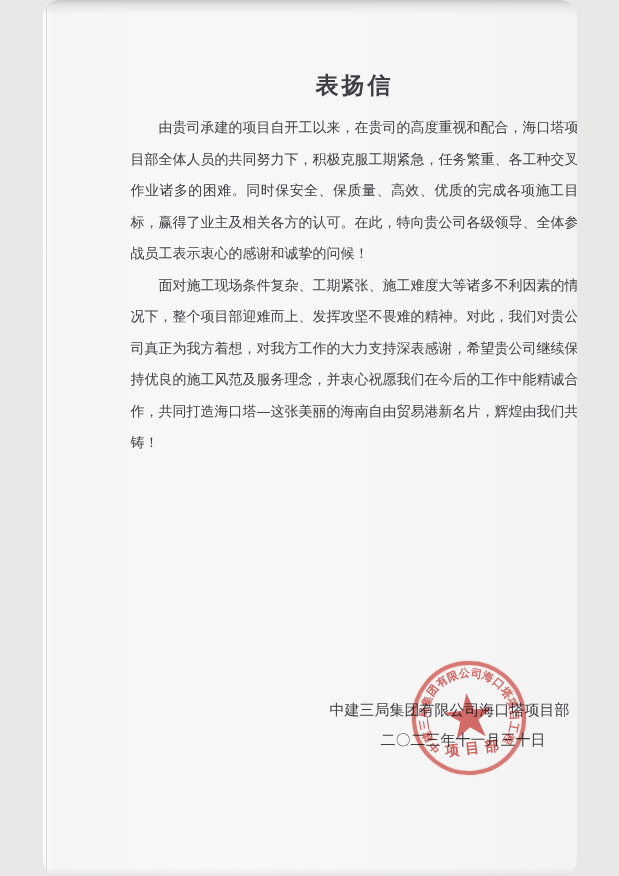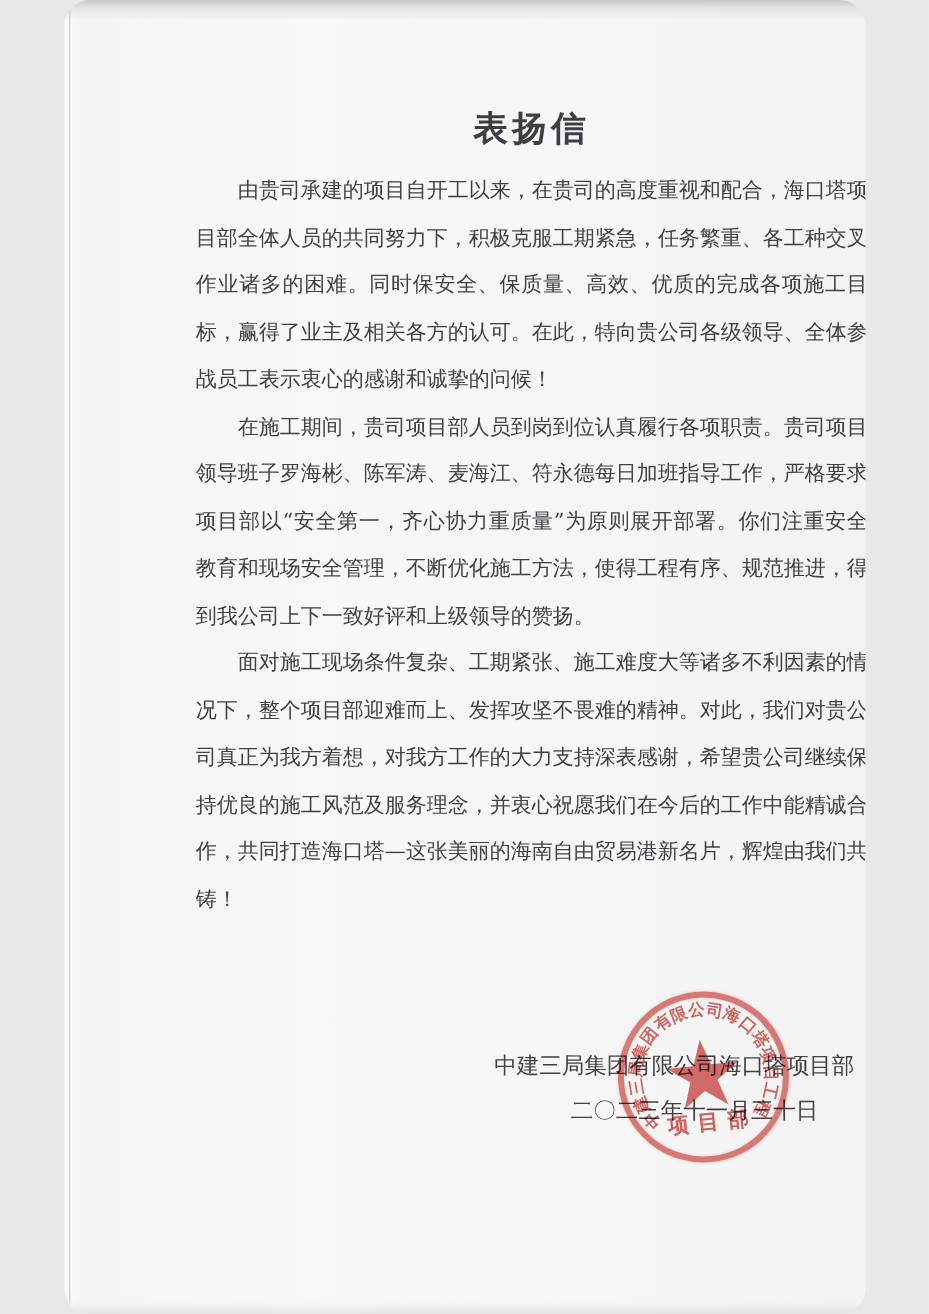--- a/index.html
+++ b/index.html
@@ -80,21 +80,20 @@
 </style>
 </head>
 <body>
 
 <div class="page">
 
   <div class="letter-title">表扬信</div>
 
   <div class="content">
     <p>由贵司承建的项目自开工以来，在贵司的高度重视和配合，海口塔项目部全体人员的共同努力下，积极克服工期紧急，任务繁重、各工种交叉作业诸多的困难。同时保安全、保质量、高效、优质的完成各项施工目标，赢得了业主及相关各方的认可。在此，特向贵公司各级领导、全体参战员工表示衷心的感谢和诚挚的问候！</p>
-    <p>在施工期间，贵司项目部人员到岗到位认真履行各项职责。贵司项目领导班子罗海彬、陈军涛、麦海江、符永德每日加班指导工作，严格要求项目部以“安全第一，齐心协力重质量”为原则展开部署。你们注重安全教育和现场安全管理，不断优化施工方法，使得工程有序、规范推进，得到我公司上下一致好评和上级领导的赞扬。</p>
     <p>面对施工现场条件复杂、工期紧张、施工难度大等诸多不利因素的情况下，整个项目部迎难而上、发挥攻坚不畏难的精神。对此，我们对贵公司真正为我方着想，对我方工作的大力支持深表感谢，希望贵公司继续保持优良的施工风范及服务理念，并衷心祝愿我们在今后的工作中能精诚合作，共同打造海口塔—这张美丽的海南自由贸易港新名片，辉煌由我们共铸！</p>
   </div>
 
   <div class="signature">
     <div class="sig-company">中建三局集团有限公司海口塔项目部</div>
     <div class="sig-date">二〇二三年十一月三十日</div>
   </div>
 
   <div class="seal">
     <div class="seal-ring"></div>

